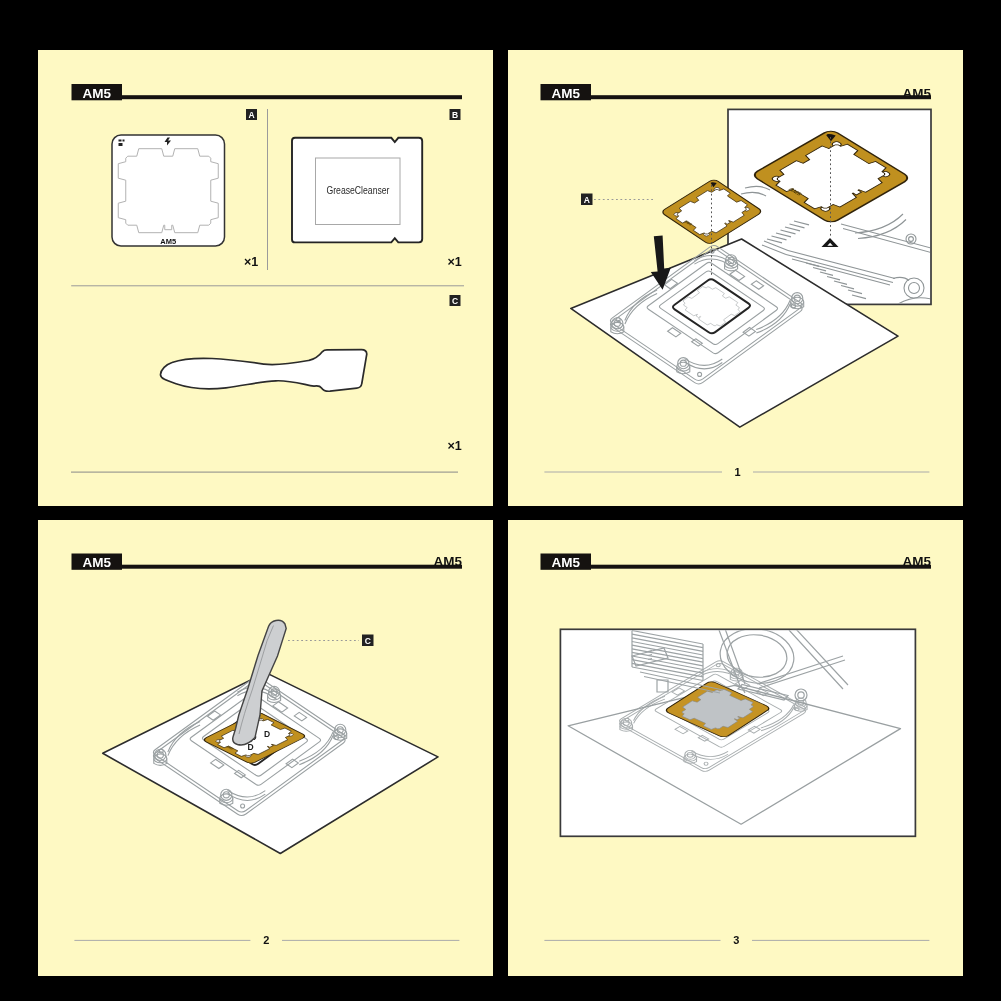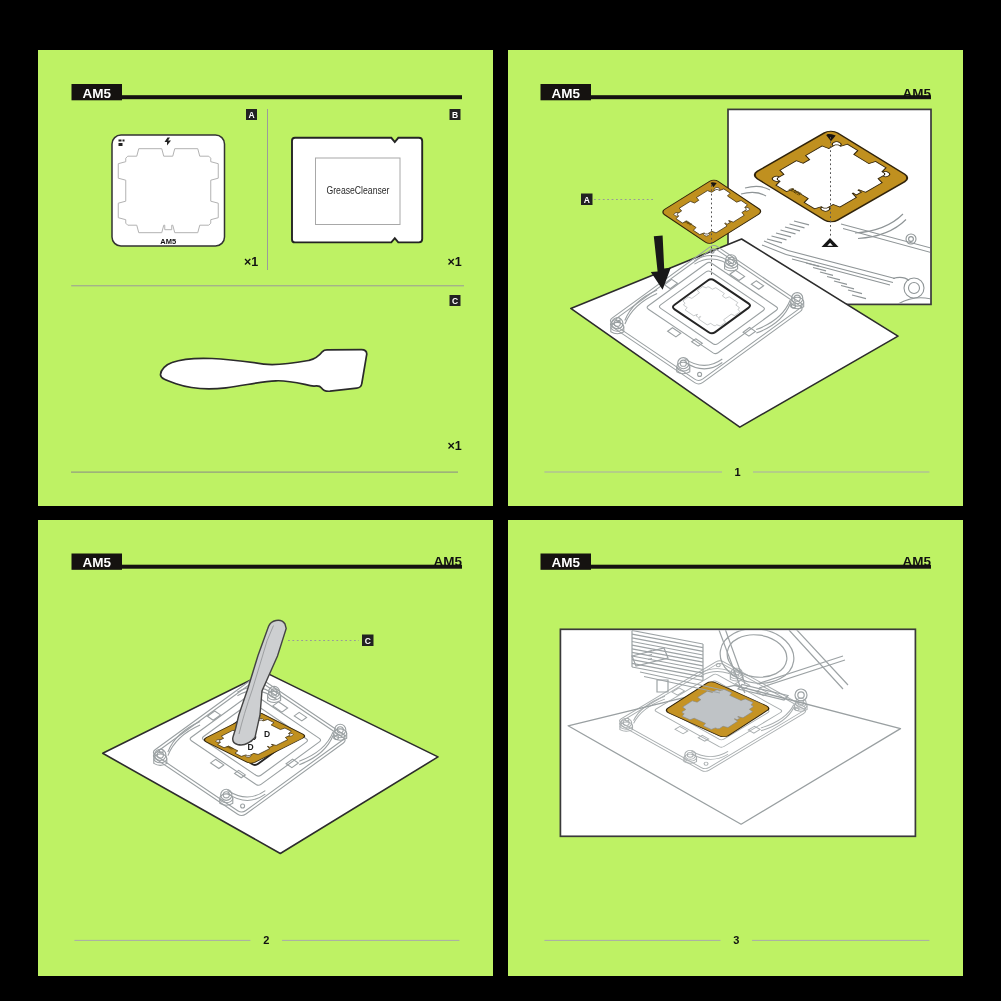--- a/index.html
+++ b/index.html
@@ -1,16 +1,16 @@
 <!DOCTYPE html>
 <html><head>
 <meta charset="utf-8">
 <style>
 html,body{margin:0;padding:0;background:#000;width:1001px;height:1001px;overflow:hidden;font-family:"Liberation Sans",sans-serif}
-.panel{position:absolute;background:#bef264}
+.panel{position:absolute;background:#fef9c3}
 svg{display:block}
 text{font-family:"Liberation Sans",sans-serif}
 </style>
 </head>
 <body>
 <svg width="0" height="0" style="position:absolute">
 <defs>
 <path id="am5cut" d="M-42.5,-29 L-42.5,-32.5 L-40.5,-34.5 L-31.5,-34.5 L-29.5,-42 L-6.5,-42 L-4.5,-34.5 L4.5,-34.5 L6.5,-42 L29.5,-42 L31.5,-34.5 L40.5,-34.5 L42.5,-32.5 L42.5,-29 L50,-27 L50,-12.5 L42.5,-10.5 L42.5,10.5 L50,12.5 L50,27 L42.5,29 L42.5,32.5 L40.5,34.5 L31.5,34.5 L29.5,42 L6.5,42 L4.5,34.5 L3.5,34.5 L3.5,39 L-3.5,39 L-3.5,34.5 L-4.5,34.5 L-6.5,42 L-29.5,42 L-31.5,34.5 L-40.5,34.5 L-42.5,32.5 L-42.5,29 L-50,27 L-50,12.5 L-42.5,10.5 L-42.5,-10.5 L-50,-12.5 L-50,-27 L-42.5,-29 Z"></path>
 <rect id="am5outer" x="-56" y="-56" width="112" height="112" rx="9"></rect>
 <g id="asm">

